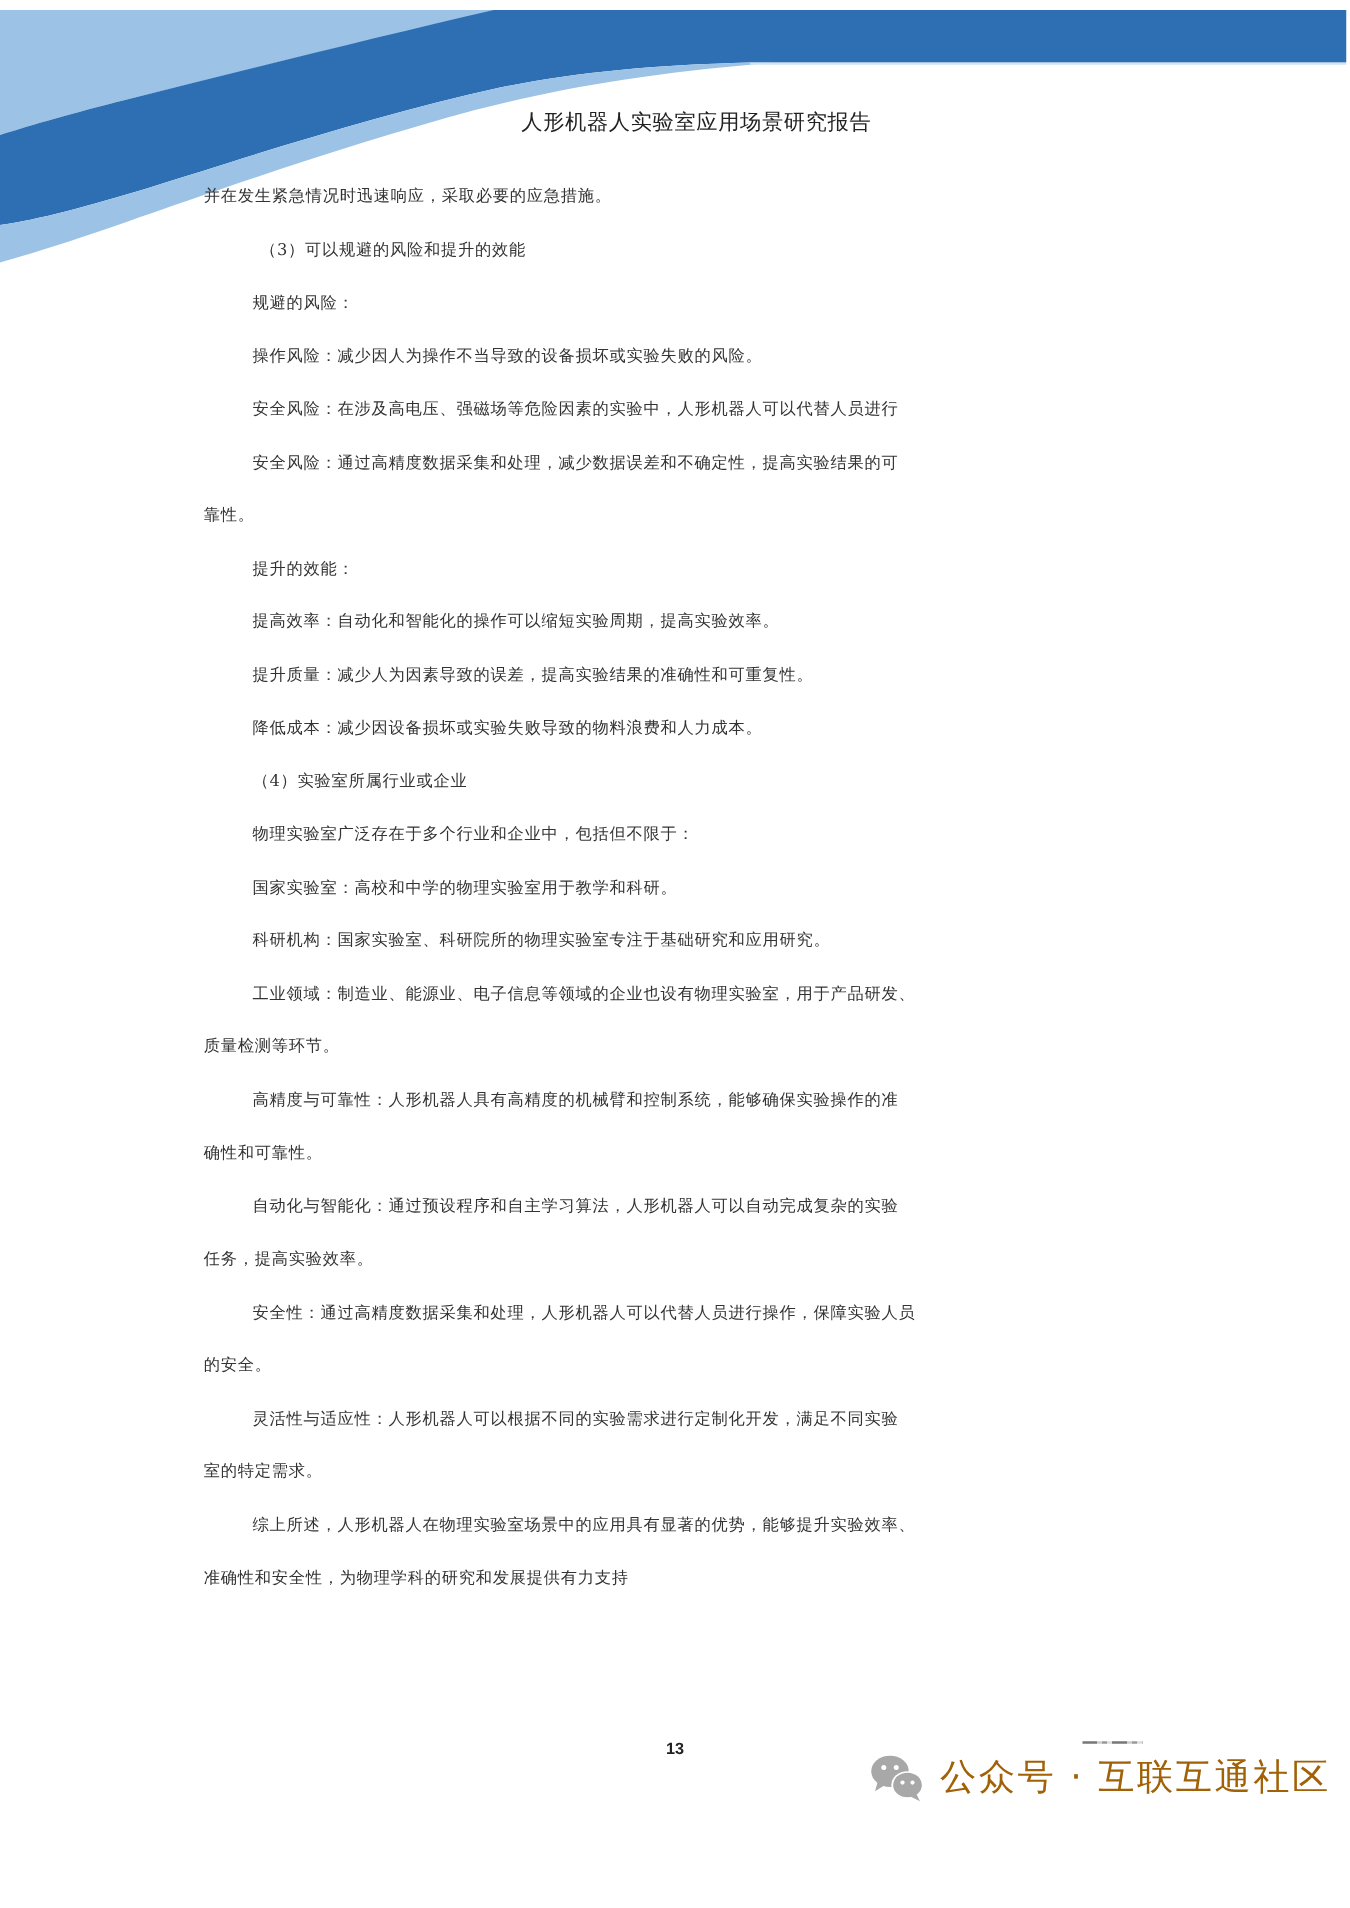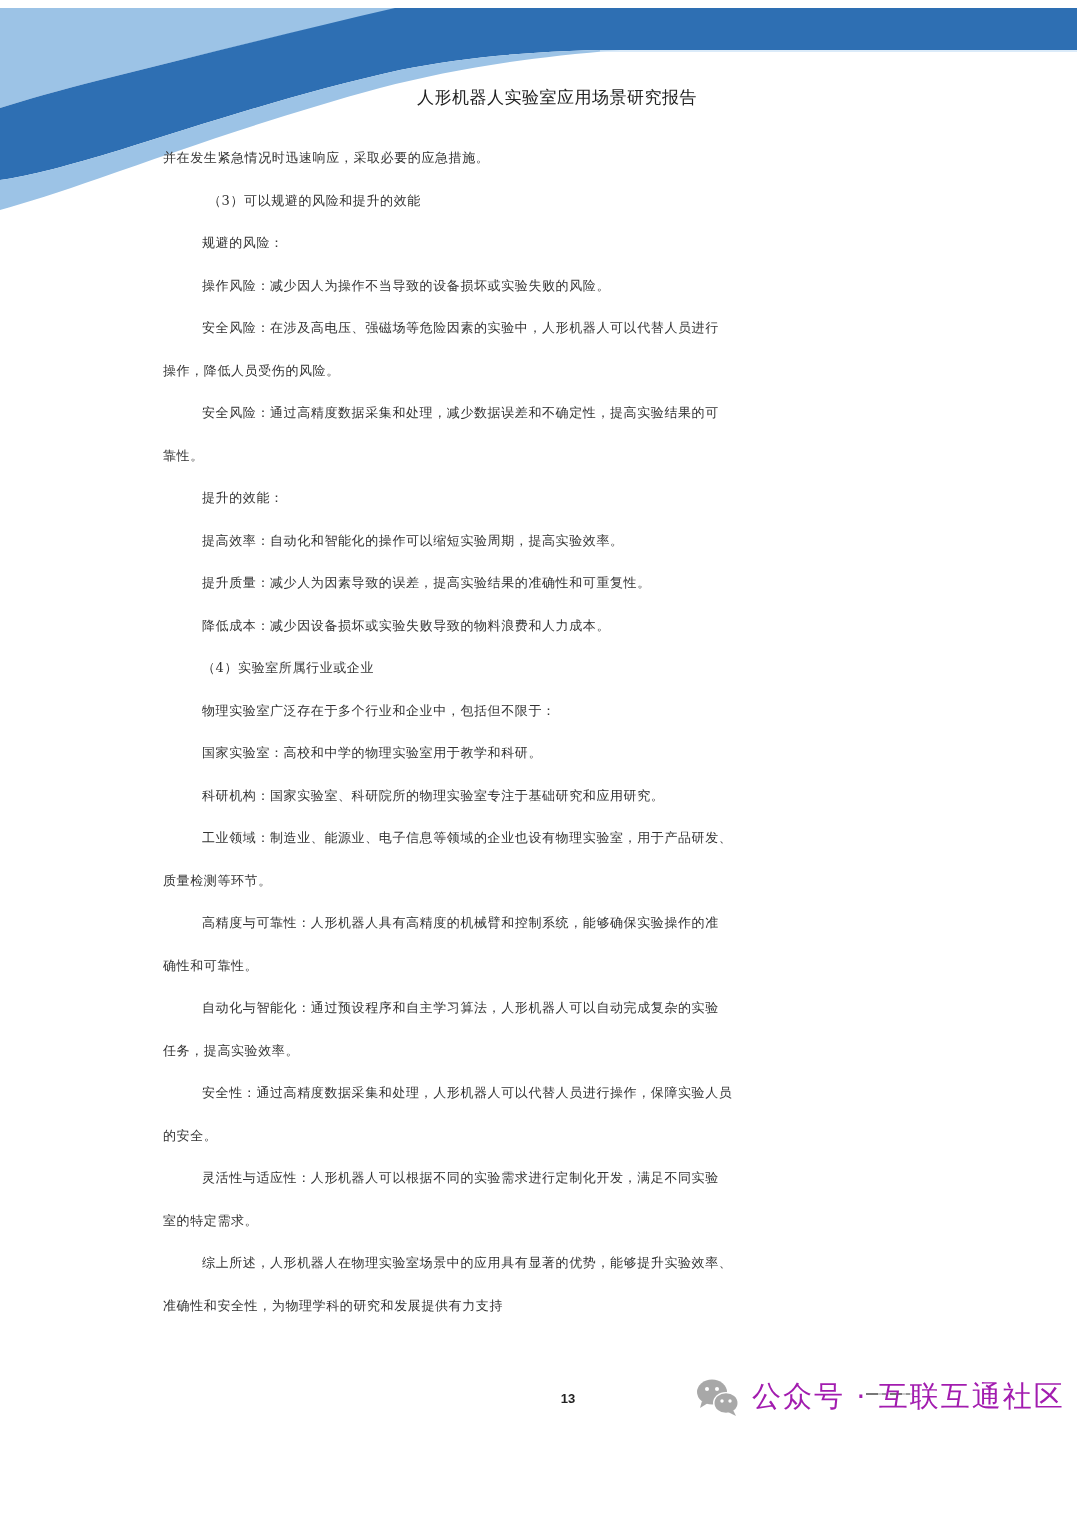--- a/index.html
+++ b/index.html
@@ -14,32 +14,32 @@
       font-size: 17px; color: #222222; letter-spacing: 0.5px; padding-left: 17px;
     }
     .content { position: absolute; left: 163px; top: 139px; width: 755px; }
     .line {
       height: 42.5px; line-height: 38px; font-size: 13px; white-space: nowrap;
       color: #333333; letter-spacing: 0.6px;
     }
     .indent { padding-left: 39px; }
     .heading { padding-left: 45px; }
     .page-number {
-      position: absolute; top: 1391px; left: 558px; width: 20px; text-align: center;
+      position: absolute; top: 1391px; left: 530px; width: 20px; text-align: center;
       font-size: 13px; color: #222222; font-family: "Liberation Sans", sans-serif; font-weight: bold;
     }
     .footer-mark {
       position: absolute; top: 1393px; left: 866px; width: 48px; height: 2px;
       background: repeating-linear-gradient(90deg, #777 0 12px, #ccc 12px 16px, #999 16px 20px, #ddd 20px 24px);
     }
     .watermark {
-      position: absolute; top: 1372px; left: 696px; height: 50px;
-      display: flex; align-items: center; gap: 12px;
+      position: absolute; top: 1402px; left: 696px; height: 50px;
+      display: flex; align-items: flex-start; gap: 12px;
       font-family: "DejaVu Sans", "Liberation Sans", sans-serif;
-      font-size: 29px; color: #a21caf; letter-spacing: 2px;
+      font-size: 29px; color: #a16207; letter-spacing: 2px;
     }
     .wechat-icon { width: 44px; height: 40px; }
   </style>
 </head>
 <body>
 
 <svg class="header-art" viewBox="0 0 1080 220" xmlns="http://www.w3.org/2000/svg">
 
   <path d="M0,8 L395,8 L395,10 C300,30 200,55 100,80 C60,90 25,100 0,108 Z" fill="#9cc3e6"></path>
 
@@ -50,21 +50,20 @@
 </svg>
 
 <div class="running-title">人形机器人实验室应用场景研究报告</div>
 
 <div class="content">
   <div class="line">并在发生紧急情况时迅速响应，采取必要的应急措施。</div>
   <div class="line heading">（3）可以规避的风险和提升的效能</div>
   <div class="line indent">规避的风险：</div>
   <div class="line indent">操作风险：减少因人为操作不当导致的设备损坏或实验失败的风险。</div>
   <div class="line indent">安全风险：在涉及高电压、强磁场等危险因素的实验中，人形机器人可以代替人员进行</div>
-  <div class="line">操作，降低人员受伤的风险。</div>
   <div class="line indent">安全风险：通过高精度数据采集和处理，减少数据误差和不确定性，提高实验结果的可</div>
   <div class="line">靠性。</div>
   <div class="line indent">提升的效能：</div>
   <div class="line indent">提高效率：自动化和智能化的操作可以缩短实验周期，提高实验效率。</div>
   <div class="line indent">提升质量：减少人为因素导致的误差，提高实验结果的准确性和可重复性。</div>
   <div class="line indent">降低成本：减少因设备损坏或实验失败导致的物料浪费和人力成本。</div>
   <div class="line indent">（4）实验室所属行业或企业</div>
   <div class="line indent">物理实验室广泛存在于多个行业和企业中，包括但不限于：</div>
   <div class="line indent">国家实验室：高校和中学的物理实验室用于教学和科研。</div>
   <div class="line indent">科研机构：国家实验室、科研院所的物理实验室专注于基础研究和应用研究。</div>

